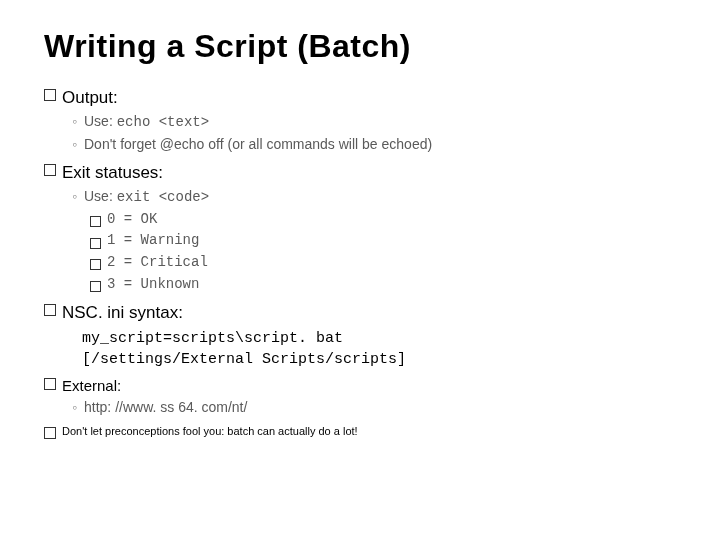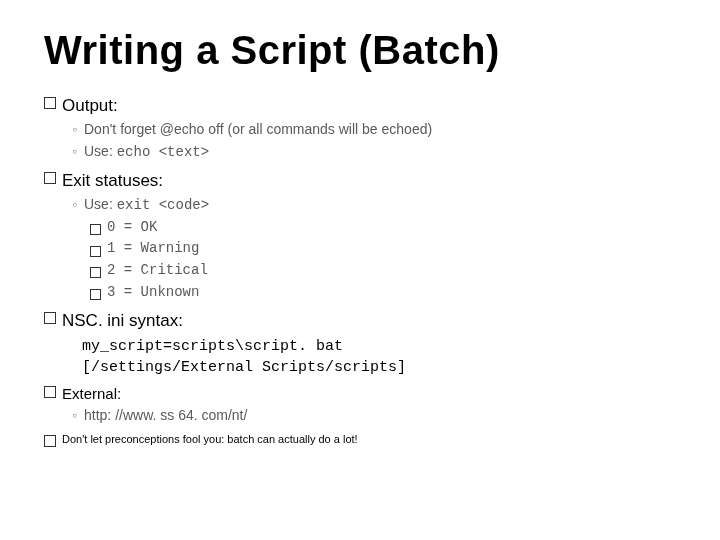--- a/index.html
+++ b/index.html
@@ -1,17 +1,17 @@
 <!DOCTYPE html>
 <html><head>
 <meta charset="utf-8">
 <style>
   html,body{margin:0;padding:0;width:720px;height:540px;background:#fff;font-family:"Segoe UI",Tahoma,sans-serif;color:#000;overflow:hidden}
   .slide{position:relative;width:720px;height:540px;box-sizing:border-box;padding:28px 44px 0 44px}
-  .title{font-size:40px;font-weight:700;letter-spacing:.5px;margin-bottom:20px}
+  .title{font-size:32px;font-weight:700;letter-spacing:.5px;margin-bottom:20px}
   .body{font-size:15px;line-height:1.55}
   .lvl1{margin:0;padding-left:0}
   .lvl1>li{list-style:none;display:flex;margin-top:4px}
   .sq{display:inline-block;width:10px;height:10px;border:1.5px solid #333;margin-top:4px;margin-right:6px;flex:0 0 auto}
   .sq-sm{width:9px;height:9px;margin-top:4px}
   .lvl1-text{font-size:17px;color:#000000}
   .sect{margin-top:2px}
   .lvl2{margin:0 0 0 28px;padding:0}
   .lvl2>li{list-style:none;position:relative;padding-left:12px;font-size:14px;color:#5a5a5a}
   .lvl2>li::before{content:"\25E6";position:absolute;left:0;top:0;color:#888}
@@ -30,24 +30,24 @@
 
   <div class="body">
 
     <ul class="lvl1">
       <li>
         <span class="sq"></span>
         <span class="lvl1-text">Output:</span>
       </li>
     </ul>
     <ul class="lvl2 sect">
-      <li>Don't forget @echo off (or all commands will be echoed)</li>
       <li>
         <span>Use: </span><span class="mono">echo &lt;text&gt;</span>
       </li>
+      <li>Don't forget @echo off (or all commands will be echoed)</li>
     </ul>
 
     <ul class="lvl1">
       <li>
         <span class="sq"></span>
         <span class="lvl1-text">Exit statuses:</span>
       </li>
     </ul>
     <ul class="lvl2 sect">
       <li>

